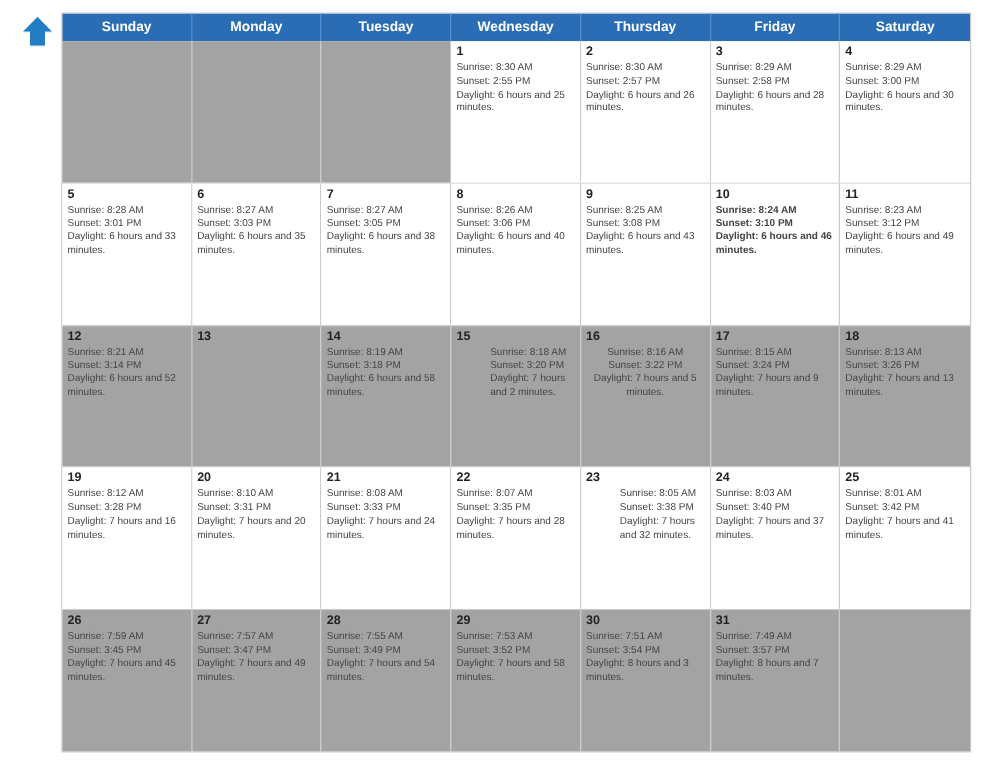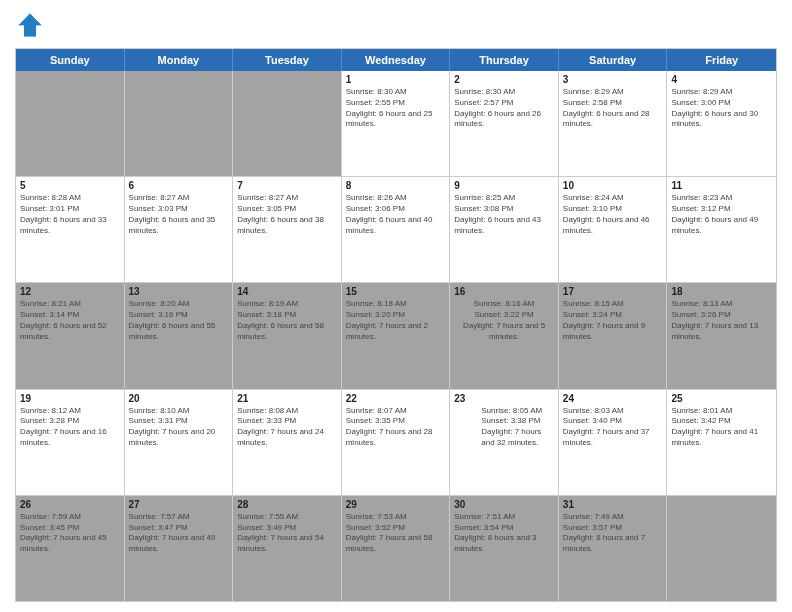--- a/index.html
+++ b/index.html
@@ -8,21 +8,20 @@
       background: #fff;
       width: 792px;
       height: 612px;
       overflow: hidden;
     }
     .page {
       width: 792px;
       height: 612px;
       padding: 10px 15px;
       display: flex;
-      flex-direction: column;
     }
     .header {
       display: flex;
       justify-content: space-between;
       align-items: flex-start;
       margin-bottom: 8px;
     }
     .logo {
       display: flex;
       align-items: center;
@@ -131,22 +130,22 @@
     </div>
   </div>
 
   <div class="calendar">
     <div class="cal-header">
     <div class="cal-header-cell">Sunday</div>
         <div class="cal-header-cell">Monday</div>
         <div class="cal-header-cell">Tuesday</div>
         <div class="cal-header-cell">Wednesday</div>
         <div class="cal-header-cell">Thursday</div>
+        <div class="cal-header-cell">Friday</div>
         <div class="cal-header-cell">Saturday</div>
-        <div class="cal-header-cell">Friday</div>
       </div>
     <div class="cal-body">
     <div class="cal-week">
           <div class="cal-cell shaded empty"></div>
           <div class="cal-cell shaded empty"></div>
           <div class="cal-cell shaded empty"></div>
           <div class="cal-cell">
             <span class="day-num">1</span>
             <div class="cell-text" style="white-space: pre-line;">Sunrise: 8:30 AM
 Sunset: 2:55 PM
@@ -197,53 +196,50 @@
 Daylight: 6 hours and 40 minutes.</div>
           </div>
           <div class="cal-cell">
             <span class="day-num">9</span>
             <div class="cell-text" style="white-space: pre-line;">Sunrise: 8:25 AM
 Sunset: 3:08 PM
 Daylight: 6 hours and 43 minutes.</div>
           </div>
           <div class="cal-cell">
             <span class="day-num">10</span>
-            <div class="cell-text" style="white-space: pre-line;">Sunrise: 8:24 AM
+            <div class="cell-text" style="white-space: pre-line; font-weight: bold;">Sunrise: 8:24 AM
 Sunset: 3:10 PM
 Daylight: 6 hours and 46 minutes.</div>
           </div>
           <div class="cal-cell">
             <span class="day-num">11</span>
             <div class="cell-text" style="white-space: pre-line;">Sunrise: 8:23 AM
 Sunset: 3:12 PM
 Daylight: 6 hours and 49 minutes.</div>
           </div>
         </div>
         <div class="cal-week">
           <div class="cal-cell shaded">
             <span class="day-num">12</span>
             <div class="cell-text" style="white-space: pre-line;">Sunrise: 8:21 AM
 Sunset: 3:14 PM
 Daylight: 6 hours and 52 minutes.</div>
           </div>
           <div class="cal-cell shaded">
             <span class="day-num">13</span>
-            <div class="cell-text" style="white-space: pre-line;">Sunrise: 8:20 AM
-Sunset: 3:16 PM
-Daylight: 6 hours and 55 minutes.</div>
           </div>
           <div class="cal-cell shaded">
             <span class="day-num">14</span>
             <div class="cell-text" style="white-space: pre-line;">Sunrise: 8:19 AM
 Sunset: 3:18 PM
 Daylight: 6 hours and 58 minutes.</div>
           </div>
           <div class="cal-cell shaded">
             <span class="day-num">15</span>
-            <div class="cell-text" style="white-space: pre-line;">Sunrise: 8:18 AM
+            <div class="cell-text" style="white-space: pre-line; margin-left: 27px;">Sunrise: 8:18 AM
 Sunset: 3:20 PM
 Daylight: 7 hours and 2 minutes.</div>
           </div>
           <div class="cal-cell shaded">
             <span class="day-num">16</span>
             <div class="cell-text" style="white-space: pre-line; text-align: center;">Sunrise: 8:16 AM
 Sunset: 3:22 PM
 Daylight: 7 hours and 5 minutes.</div>
           </div>
           <div class="cal-cell shaded">

